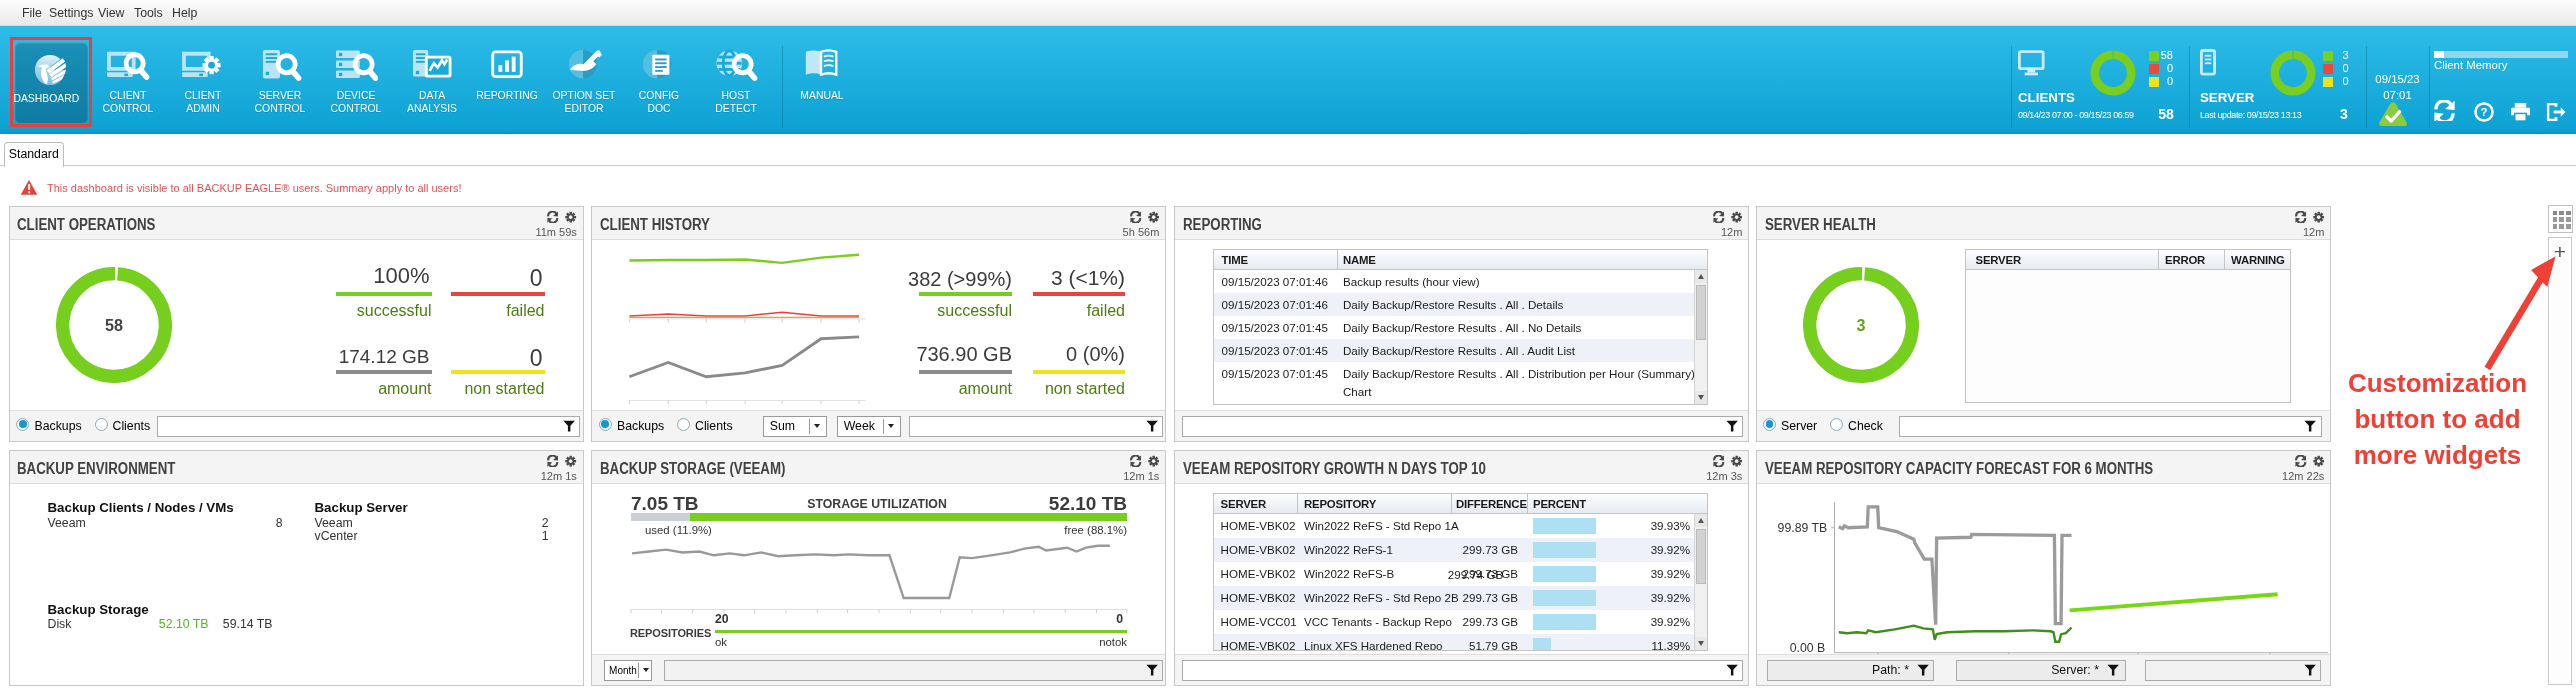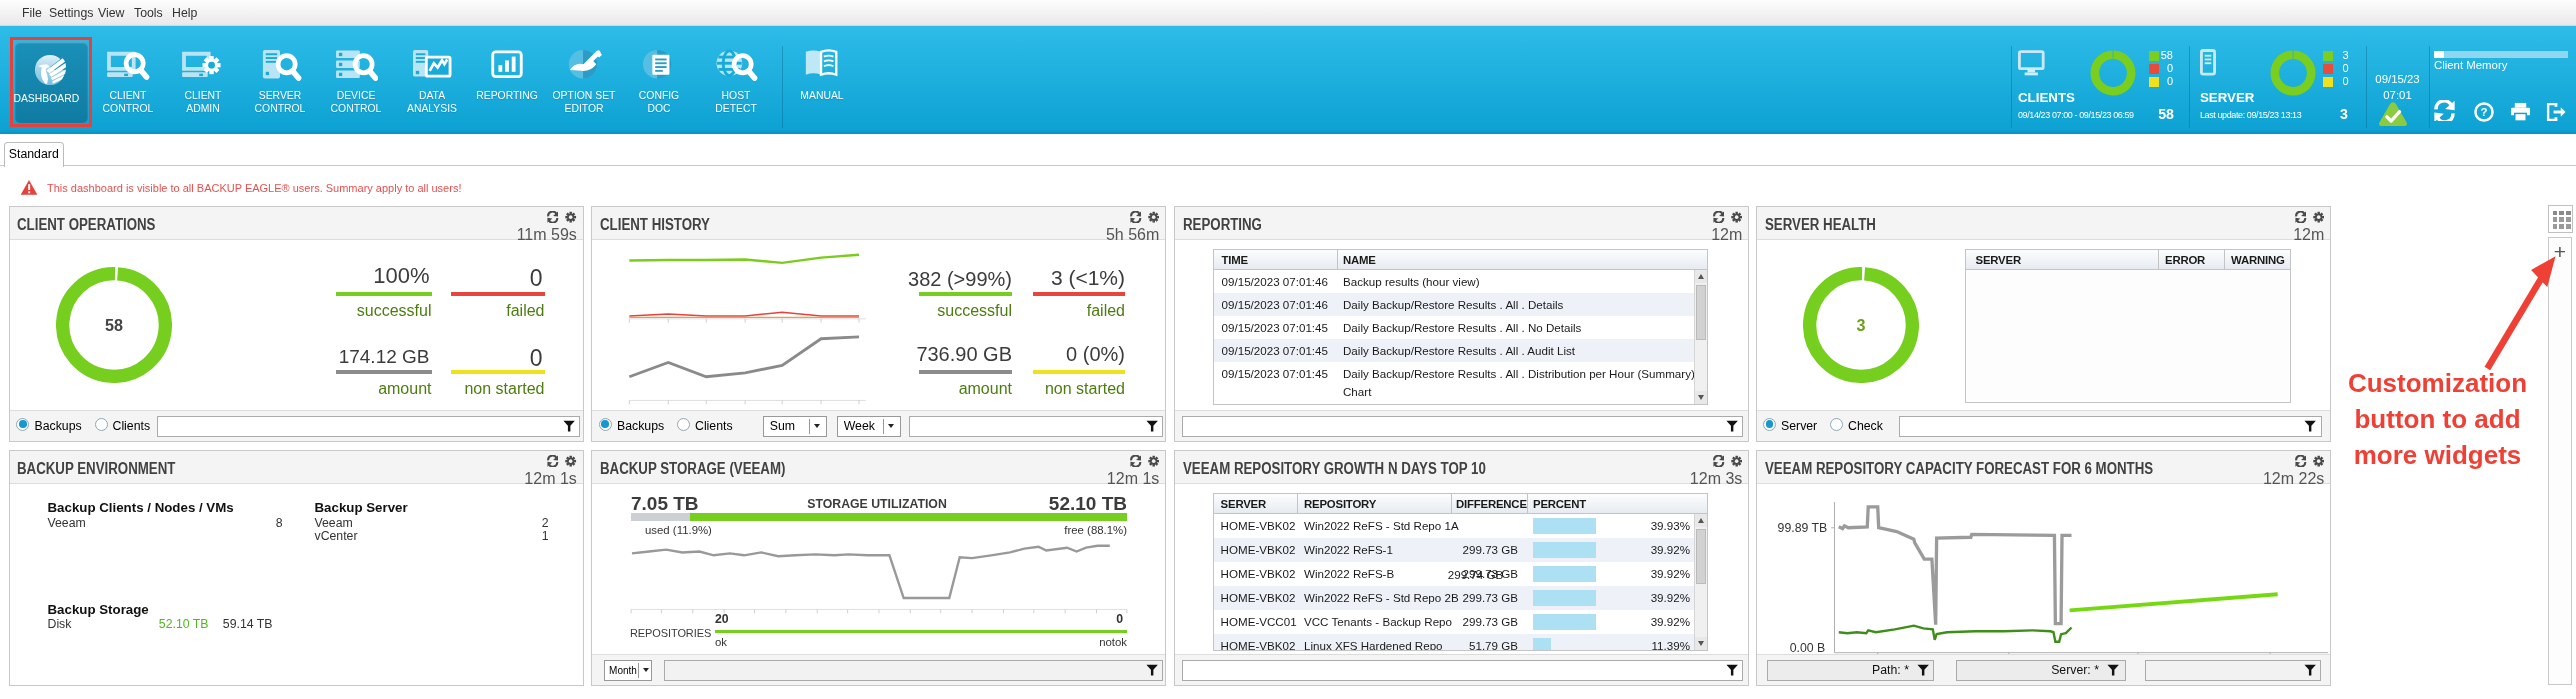--- a/index.html
+++ b/index.html
@@ -18,21 +18,21 @@
 #dashbtn .inner { position:absolute; left:1.9px; top:1.9px; right:1.9px; bottom:1.9px; background:linear-gradient(#1a90b8,#0f7ba2); border-radius:4.7px; box-shadow:inset 0 0.9px 1.9px rgba(255,255,255,0.3); }
 #tabrow { position:absolute; left:0; top:134px; width:2576px; height:32px; background:#fff; }
 #tabrow .line { position:absolute; left:0; top:31px; width:2576px; height:0.9px; background:#c9c9c9; }
 #tab1 { position:absolute; left:3.8px; top:7.6px; width:60px; height:25px; background:#fff;
   border:0.9px solid #bbb; border-bottom:none; border-radius:3.8px 3.8px 0 0; font-size:12.3px; color:#000; text-align:center; line-height:23px; z-index:2; }
 #warnrow { position:absolute; left:0; top:166px; width:2576px; height:40px; }
 #warnrow .wtext { position:absolute; left:47px; top:16px; font-size:11px; color:#e85050; }
 .widget { position:absolute; width:575px; height:236px; border:0.9px solid #c8c8c8; background:#fff; }
 .whead { position:absolute; left:0; top:0; right:0; height:33px; background:#f4f4f4; border-bottom:0.9px solid #ddd; }
 .whead .wtitle { position:absolute; left:7.6px; top:8.5px; font-size:16px; font-weight:bold; color:#424242; letter-spacing:0; transform:scaleX(0.83); transform-origin:0 50%; white-space:nowrap; }
-.whead .wtime { position:absolute; right:5.7px; top:19px; font-size:16px; color:#555; }
+.whead .wtime { position:absolute; right:5.7px; top:19px; font-size:11px; color:#555; }
 .whead .wicons { position:absolute; right:5.7px; top:3.8px; }
 .wfoot { position:absolute; left:0; bottom:0; right:0; height:31px; background:#f4f4f4; border-top:0.9px solid #ddd; }
 .finput { position:absolute; height:21px; background:#fff; border:0.9px solid #aaa; }
 .funnel { position:absolute; }
 .radio { position:absolute; width:13.3px; height:13.3px; border-radius:50%; background:#fff; border:0.9px solid #8fa8b8; }
 .radio.on::after { content:""; position:absolute; left:1.9px; top:1.9px; width:7.6px; height:7.6px; border-radius:50%; background:#1598d2; }
 .rlabel { position:absolute; font-size:12.3px; color:#000; }
 .dropdown { position:absolute; height:21px; background:#fff; border:0.9px solid #999; font-size:12.3px; color:#000; }
 .dropdown .dtext { position:absolute; left:5.7px; top:2.8px; }
 .dropdown .dbtn { position:absolute; right:0; top:0; bottom:0; width:17px; }
@@ -624,21 +624,21 @@
         <line x1="367" y1="131" x2="367" y2="135"></line>
         <line x1="400" y1="131" x2="400" y2="135"></line>
         <line x1="433" y1="131" x2="433" y2="135"></line>
         <line x1="465" y1="131" x2="465" y2="135"></line>
         <line x1="498" y1="131" x2="498" y2="135"></line>
         <line x1="531" y1="131" x2="531" y2="135"></line>
         <line x1="563" y1="131" x2="563" y2="135"></line>
     </g>
     <polyline points="42,72 60,70 78,68 95,71 113,70 128,74 145,72 160,74 178,71 196,75 214,74 235,73 255,74 270,73 290,74 313,74 328,119 376,119 387,76 400,77 420,74 440,71 455,67 470,65 478,69 500,66 510,70 520,66 532,64 545,64" fill="none" stroke="#999" stroke-width="2.5"></polyline>
   </svg>
-  <div class="abs" style="left:38px;top:176px;font-size:11px;font-weight:normal;color:#3c3c3c;letter-spacing:-0.1px;">REPOSITORIES</div>
+  <div class="abs" style="left:38px;top:176px;font-size:11px;font-weight:bold;color:#3c3c3c;letter-spacing:-0.1px;">REPOSITORIES</div>
   <div class="abs" style="left:123px;top:161px;font-size:12.3px;font-weight:bold;color:#333;">20</div>
   <div class="abs" style="left:123px;top:179px;width:412px;height:3.3px;background:#76ce1f;"></div>
   <div class="abs" style="left:123px;top:185px;font-size:11.4px;color:#333;">ok</div>
   <div class="abs" style="left:456px;top:161px;width:75px;text-align:right;font-size:12.3px;font-weight:bold;color:#333;">0</div>
   <div class="abs" style="left:456px;top:185px;width:79px;text-align:right;font-size:11.4px;color:#333;">notok</div>
   <div class="wfoot">
     <div class="dropdown" style="left:12.3px;top:4.7px;width:48px;">
         <div class="dtext" style="font-size:10px;top:4.7px;left:3.8px;">Month</div>
         <div class="dbtn" style="width:13.3px;"></div>
       </div>

